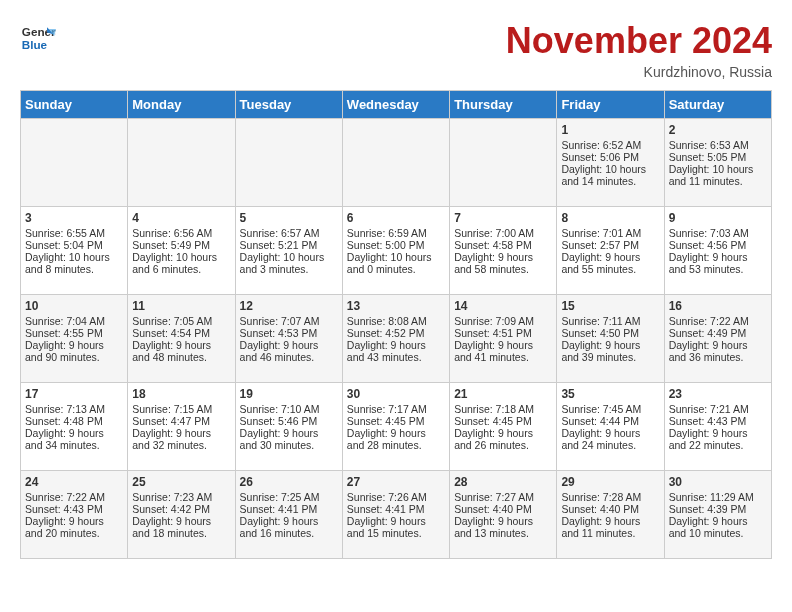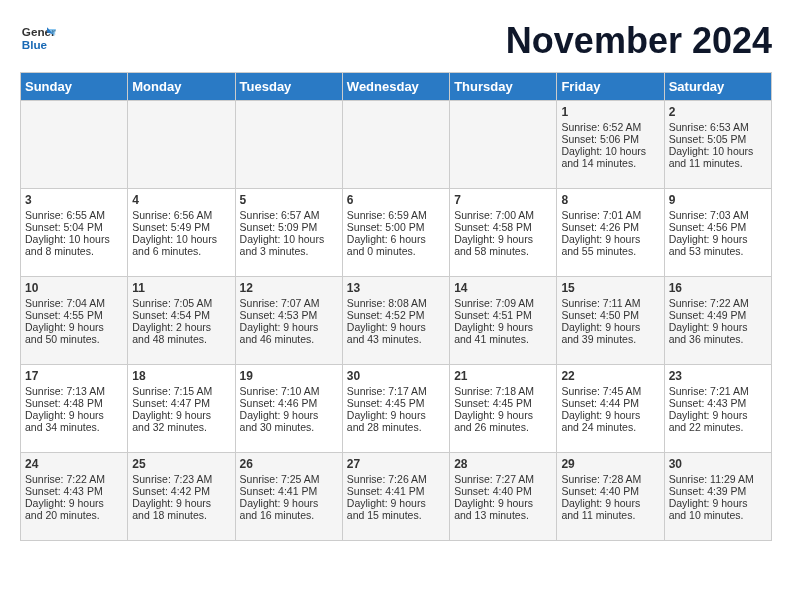--- a/index.html
+++ b/index.html
@@ -24,21 +24,21 @@
     .logo-icon {
       width: 36px;
       height: 36px;
     }
     .title-block {
       text-align: right;
     }
     .month-title {
       font-size: 36px;
       font-weight: bold;
-      color: #0f172a;
+      color: #b91c1c;
     }
     .location {
       font-size: 14px;
       color: #555;
       margin-top: 2px;
     }
     table {
       width: 100%;
       border-collapse: collapse;
       padding-left: 47px;
@@ -84,20 +84,21 @@
   <div class="logo">
     <svg class="logo-icon" viewBox="0 0 40 40">
       <text x="2" y="18" font-size="13" font-weight="bold" fill="#333" font-family="Arial">General</text>
       <text x="2" y="32" font-size="13" font-weight="bold" fill="#1a6ab5" font-family="Arial">Blue</text>
       <polygon points="30,8 38,16 30,14" fill="#2a7ac5"></polygon>
       <polygon points="32,10 40,10 38,18" fill="#5aace5" opacity="0.7"></polygon>
     </svg>
   </div>
   <div class="title-block">
     <div class="month-title">November 2024</div>
+    <div class="location">Kurdzhinovo, Russia</div>
   </div>
 </div>
 
 <table>
   <thead>
     <tr>
     <th>Sunday</th>
         <th>Monday</th>
         <th>Tuesday</th>
         <th>Wednesday</th>
@@ -135,60 +136,60 @@
         </td>
         <td>
           <span class="day-num">4</span>
           <div>Sunrise: 6:56 AM</div>
           <div>Sunset: 5:49 PM</div>
           <div>Daylight: 10 hours and 6 minutes.</div>
         </td>
         <td>
           <span class="day-num">5</span>
           <div>Sunrise: 6:57 AM</div>
-          <div>Sunset: 5:09 PM</div>
+          <div>Sunset: 5:21 PM</div>
           <div>Daylight: 10 hours and 3 minutes.</div>
         </td>
         <td>
           <span class="day-num">6</span>
           <div>Sunrise: 6:59 AM</div>
           <div>Sunset: 5:00 PM</div>
-          <div>Daylight: 6 hours and 0 minutes.</div>
+          <div>Daylight: 10 hours and 0 minutes.</div>
         </td>
         <td>
           <span class="day-num">7</span>
           <div>Sunrise: 7:00 AM</div>
           <div>Sunset: 4:58 PM</div>
           <div>Daylight: 9 hours and 58 minutes.</div>
         </td>
         <td>
           <span class="day-num">8</span>
           <div>Sunrise: 7:01 AM</div>
-          <div>Sunset: 4:26 PM</div>
+          <div>Sunset: 2:57 PM</div>
           <div>Daylight: 9 hours and 55 minutes.</div>
         </td>
         <td>
           <span class="day-num">9</span>
           <div>Sunrise: 7:03 AM</div>
           <div>Sunset: 4:56 PM</div>
           <div>Daylight: 9 hours and 53 minutes.</div>
         </td>
       </tr>
       <tr>
         <td>
           <span class="day-num">10</span>
           <div>Sunrise: 7:04 AM</div>
           <div>Sunset: 4:55 PM</div>
-          <div>Daylight: 9 hours and 50 minutes.</div>
+          <div>Daylight: 9 hours and 90 minutes.</div>
         </td>
         <td>
           <span class="day-num">11</span>
           <div>Sunrise: 7:05 AM</div>
           <div>Sunset: 4:54 PM</div>
-          <div>Daylight: 2 hours and 48 minutes.</div>
+          <div>Daylight: 9 hours and 48 minutes.</div>
         </td>
         <td>
           <span class="day-num">12</span>
           <div>Sunrise: 7:07 AM</div>
           <div>Sunset: 4:53 PM</div>
           <div>Daylight: 9 hours and 46 minutes.</div>
         </td>
         <td>
           <span class="day-num">13</span>
           <div>Sunrise: 8:08 AM</div>
@@ -223,37 +224,37 @@
         </td>
         <td>
           <span class="day-num">18</span>
           <div>Sunrise: 7:15 AM</div>
           <div>Sunset: 4:47 PM</div>
           <div>Daylight: 9 hours and 32 minutes.</div>
         </td>
         <td>
           <span class="day-num">19</span>
           <div>Sunrise: 7:10 AM</div>
-          <div>Sunset: 4:46 PM</div>
+          <div>Sunset: 5:46 PM</div>
           <div>Daylight: 9 hours and 30 minutes.</div>
         </td>
         <td>
           <span class="day-num">30</span>
           <div>Sunrise: 7:17 AM</div>
           <div>Sunset: 4:45 PM</div>
           <div>Daylight: 9 hours and 28 minutes.</div>
         </td>
         <td>
           <span class="day-num">21</span>
           <div>Sunrise: 7:18 AM</div>
           <div>Sunset: 4:45 PM</div>
           <div>Daylight: 9 hours and 26 minutes.</div>
         </td>
         <td>
-          <span class="day-num">22</span>
+          <span class="day-num">35</span>
           <div>Sunrise: 7:45 AM</div>
           <div>Sunset: 4:44 PM</div>
           <div>Daylight: 9 hours and 24 minutes.</div>
         </td>
         <td>
           <span class="day-num">23</span>
           <div>Sunrise: 7:21 AM</div>
           <div>Sunset: 4:43 PM</div>
           <div>Daylight: 9 hours and 22 minutes.</div>
         </td>

